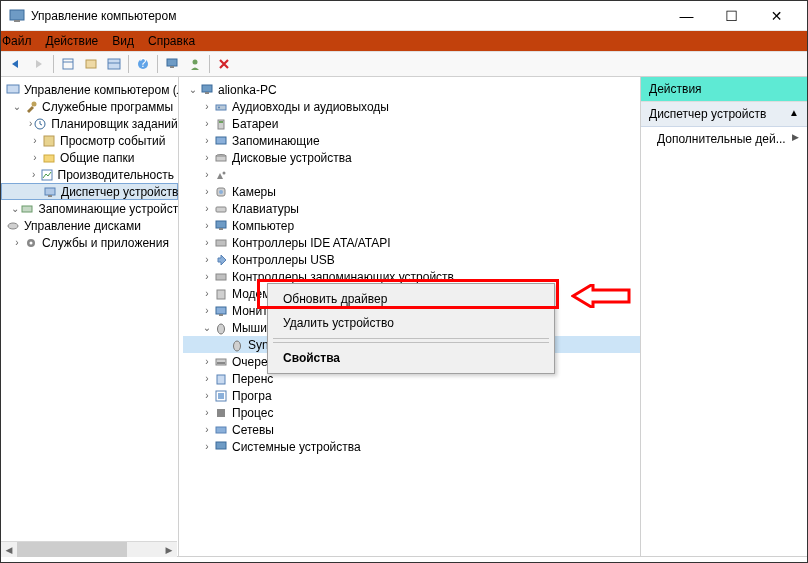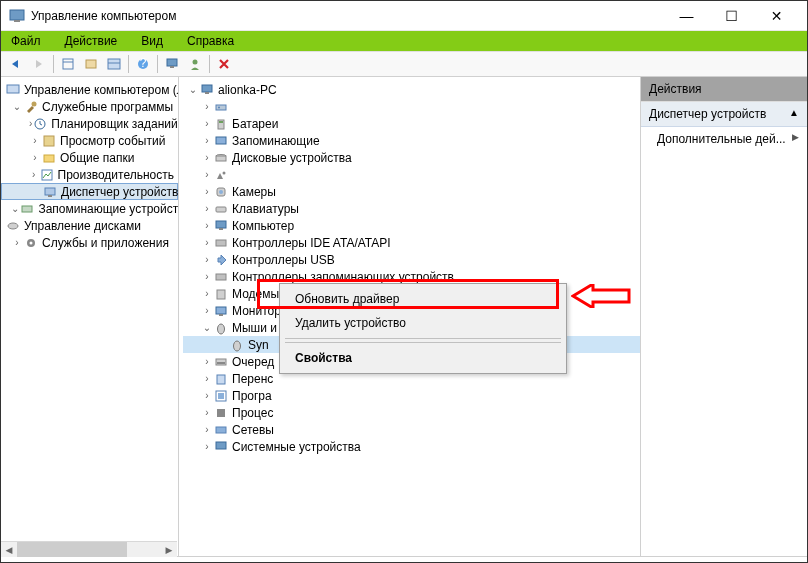--- a/index.html
+++ b/index.html
@@ -2,40 +2,40 @@
 <html><head>
 <meta charset="utf-8">
 <style>
 * { box-sizing: border-box; margin: 0; padding: 0; font-family: "Segoe UI", Tahoma, sans-serif; font-size: 12px; }
 body { background: #fff; width: 808px; height: 563px; overflow: hidden; border: 1px solid #333; }
 .titlebar { height: 30px; display: flex; align-items: center; padding: 0 8px; background: #fff; border-bottom: 1px solid #e8e8e8; }
 .titlebar .app-icon { width: 16px; height: 16px; margin-right: 6px; }
 .titlebar .title { flex: 1; font-size: 12px; }
 .win-controls { display: flex; gap: 0; }
 .win-controls span { width: 45px; height: 30px; display: flex; align-items: center; justify-content: center; font-size: 14px; cursor: pointer; }
-.menubar { height: 20px; display: flex; align-items: center; padding: 0 10px; gap: 24px; background: #84cc16; font-size: 12px; }
+.menubar { height: 20px; display: flex; align-items: center; padding: 0 1px; gap: 14px; background: #c2410c; font-size: 12px; }
 .menubar span { cursor: pointer; }
 .toolbar { height: 26px; display: flex; align-items: center; padding: 0 4px; gap: 1px; border-top: 1px solid #e0e0e0; border-bottom: 1px solid #d0d0d0; background: #f8f8f8; }
 .tb-btn { width: 22px; height: 22px; display: flex; align-items: center; justify-content: center; border-radius: 2px; cursor: pointer; }
 .tb-sep { width: 1px; height: 18px; background: #c0c0c0; margin: 0 2px; }
 .main { display: flex; height: calc(100% - 76px - 6px); }
 .pane { overflow: auto; background: #fff; }
 .left-pane { width: 178px; border-right: 1px solid #d0d0d0; }
 .center-pane { flex: 1; position: relative; border-right: 1px solid #d0d0d0; }
 .right-pane { width: 166px; }
 .tree { padding: 4px 0; white-space: nowrap; }
 .tree-row { display: flex; align-items: center; height: 17px; padding: 0 4px; cursor: pointer; }
 .expander { width: 12px; text-align: center; color: #666; font-size: 10px; user-select: none; }
 .icon { width: 16px; height: 16px; margin-right: 3px; display: flex; align-items: center; justify-content: center; flex-shrink: 0; }
 .tree-row .label { font-size: 12px; }
 .tree-row.selected { background: #d8e6f2; border: 1px solid #7da8d8; height: 17px; }
-.actions-header { background: #a3a3a3; padding: 5px 8px; font-size: 12px; border-bottom: 1px solid #ddd; }
+.actions-header { background: #5eead4; padding: 5px 8px; font-size: 12px; border-bottom: 1px solid #ddd; }
 .actions-sub { background: #e8eef4; padding: 5px 8px; font-size: 12px; display: flex; justify-content: space-between; border-bottom: 1px solid #ccd8e8; }
 .actions-item { padding: 5px 8px 5px 16px; font-size: 12px; cursor: pointer; white-space: nowrap; overflow: hidden; text-overflow: ellipsis; }
-.ctx-menu { position: absolute; top: 206px; left: 100px; width: 288px; background: #f0f0f0; border: 1px solid #a0a0a0; box-shadow: 2px 2px 4px rgba(0,0,0,0.2); padding: 3px; z-index: 10; }
+.ctx-menu { position: absolute; top: 206px; left: 88px; width: 288px; background: #f0f0f0; border: 1px solid #a0a0a0; box-shadow: 2px 2px 4px rgba(0,0,0,0.2); padding: 3px; z-index: 10; }
 .ctx-item { padding: 5px 12px; font-size: 12px; cursor: pointer; }
 .ctx-item.bold { font-weight: bold; }
 .ctx-sep { height: 1px; background: #c0c0c0; margin: 3px 2px; }
 .red-box { position: absolute; border: 3px solid #ff0000; pointer-events: none; z-index: 20; }
 .red-box.outer { top: 202px; left: 78px; width: 302px; height: 30px; }
 .red-arrow { position: absolute; top: 207px; left: 392px; z-index: 20; }
 .scroll-bottom { position: absolute; bottom: 0; left: 0; right: 0; height: 16px; background: #f0f0f0; border-top: 1px solid #d8d8d8; display: flex; }
 .scroll-bottom .thumb { background: #cdcdcd; height: 100%; }
 .scroll-bottom .sbtn { width: 16px; height: 16px; display: flex; align-items: center; justify-content: center; color: #666; font-size: 9px; }
 svg { display: block; }
@@ -243,20 +243,21 @@
 
       <div id="dev-list">
           <div class="tree-row" style="padding-left: 18px;">
             <span class="expander">›</span>
             <span class="icon">
               <svg width="14" height="14">
                 <rect x="2" y="5" width="10" height="5" fill="#b8c8d8" stroke="#5882b5"></rect>
                 <circle cx="5" cy="7.5" r="1" fill="#5882b5"></circle>
               </svg>
             </span>
+            <span class="label">Аудиовходы и аудиовыходы</span>
           </div>
           <div class="tree-row" style="padding-left: 18px;">
             <span class="expander">›</span>
             <span class="icon">
               <svg width="14" height="14">
                 <rect x="4" y="3" width="6" height="9" fill="#d0d0d0" stroke="#888"></rect>
                 <rect x="5" y="4" width="4" height="2" fill="#6ea05f"></rect>
               </svg>
             </span>
             <span class="label">Батареи</span>

